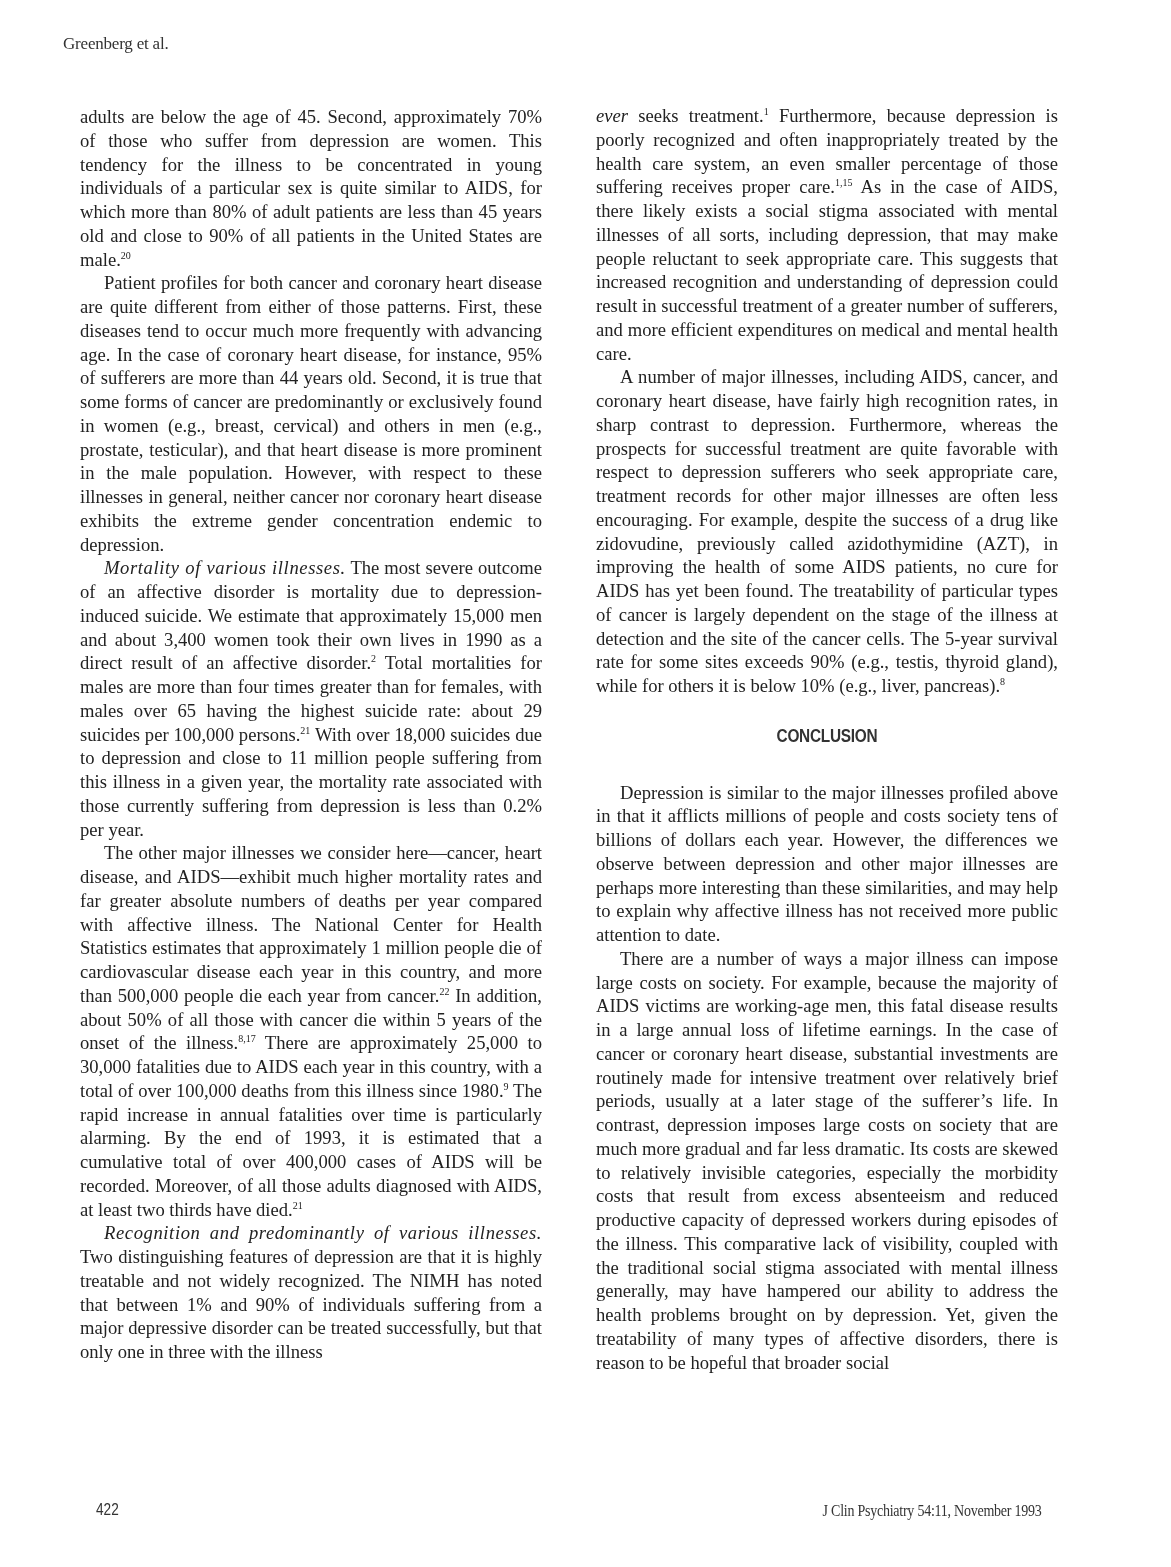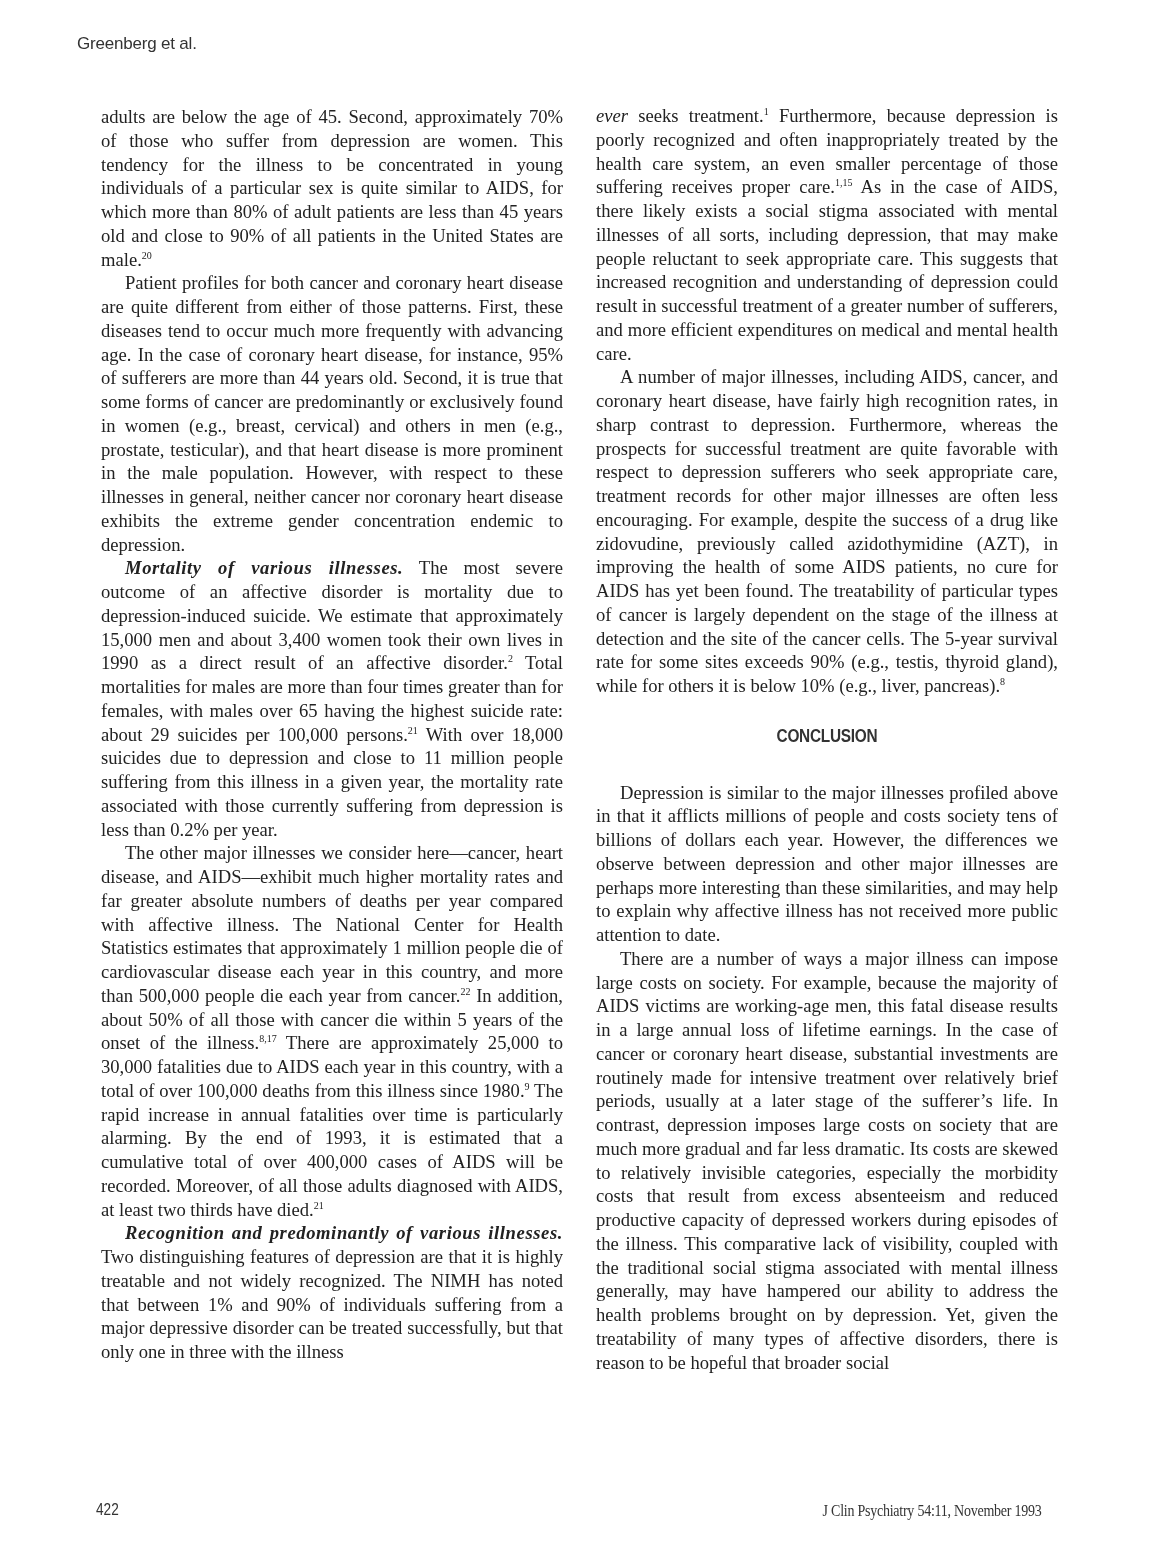--- a/index.html
+++ b/index.html
@@ -1,24 +1,24 @@
 <!DOCTYPE html>
 <html><head>
 <meta charset="utf-8">
 <style>
   html, body { margin:0; padding:0; background:#ffffff; }
   body { width:1171px; height:1567px; position:relative; overflow:hidden; color:#1a1a1a; }
-  .running-head { position:absolute; left:77px; top:34px; font-family:Liberation Sans, sans-serif; font-size:17px; color:#333; letter-spacing:-0.2px; }
+  .running-head { position:absolute; left:63px; top:34px; font-family:Liberation Serif, serif; font-size:17px; color:#333; letter-spacing:-0.2px; }
   .col { position:absolute; top:105px; font-family:"Liberation Serif", serif; font-size:18.6px; line-height:23.75px; text-align:justify; color:#222; }
-  .col.left { left:101px; width:462px; }
+  .col.left { left:80px; width:462px; }
   .col.right { left:596px; width:462px; top:104px; }
   .col p { margin:0; text-indent:0; }
   .col p.ind { text-indent:24px; }
   .col p.noind { text-indent:0; }
-  .runin { font-weight:bold; font-style:italic; letter-spacing:0.6px; }
+  .runin { font-weight:normal; font-style:italic; letter-spacing:0.6px; }
   sup { font-size:10px; line-height:0; vertical-align:7px; }
   .section-head { text-align:center; font-family:"Liberation Sans", sans-serif; font-weight:bold; font-size:17.5px; color:#333; margin:27px 0 32px 0; letter-spacing:-0.3px; transform:scaleX(0.88); }
   .it { font-style:italic; }
   .footer-left { position:absolute; left:96px; top:1501px; font-family:"Liberation Sans", sans-serif; font-size:16px; color:#333; transform:scaleX(0.85); transform-origin:left; }
   .footer-right { position:absolute; right:130px; top:1501px; font-family:"Liberation Serif", serif; font-size:16.5px; color:#333; transform:scaleX(0.85); transform-origin:right; letter-spacing:-0.3px; }
 </style>
 </head>
 <body>
 
 <div class="running-head">Greenberg et al.</div>

